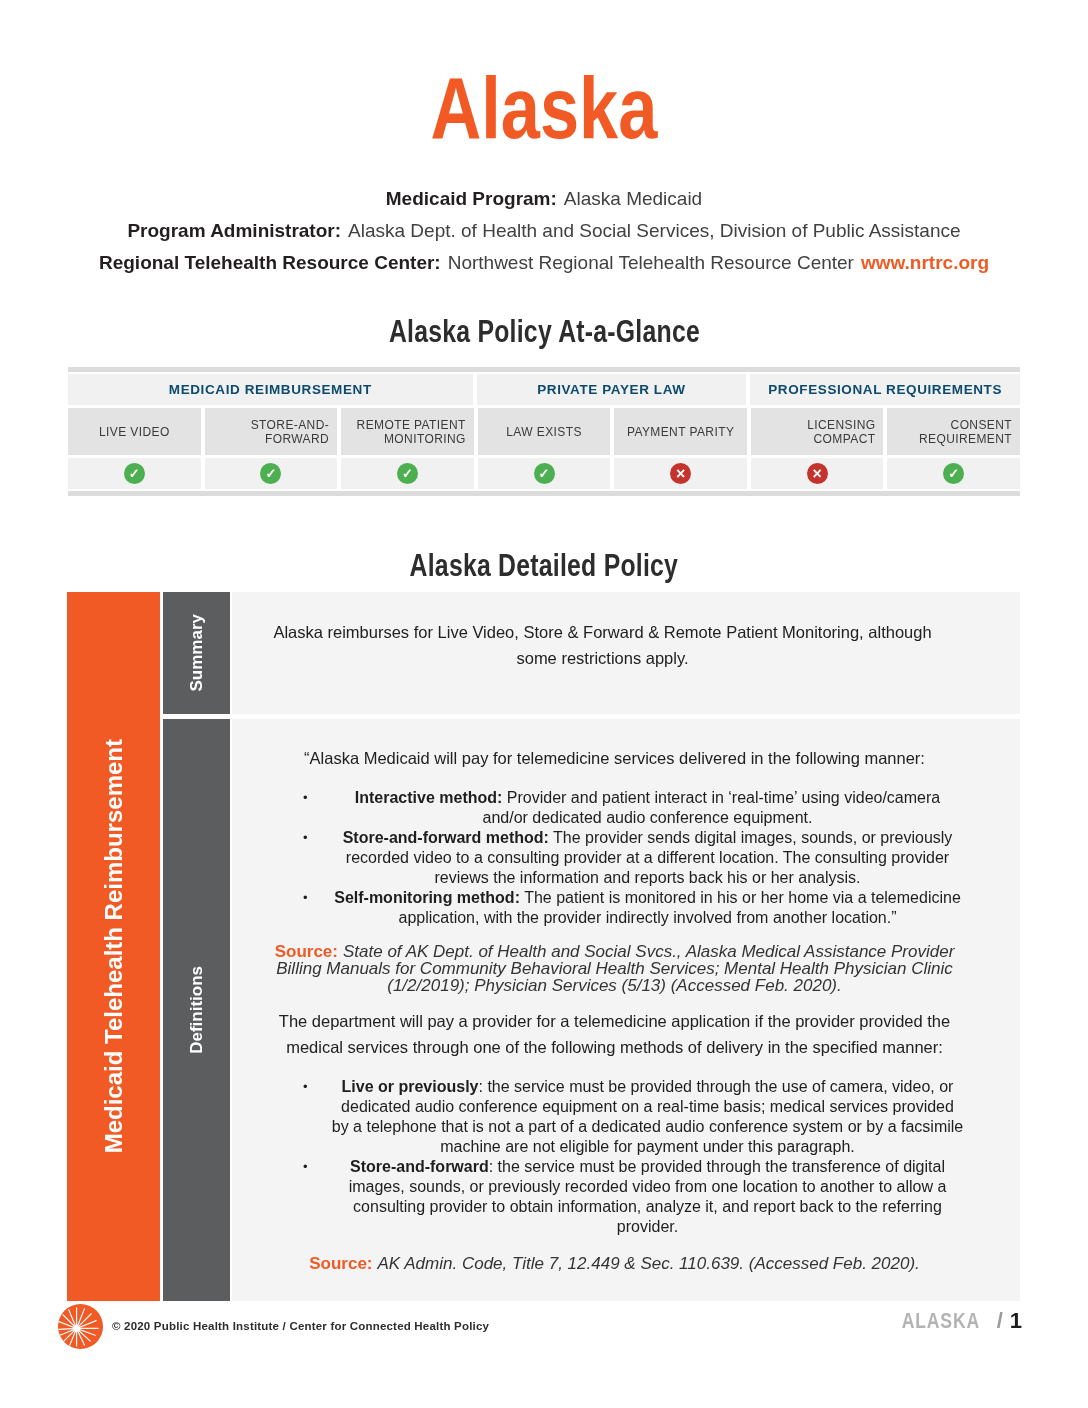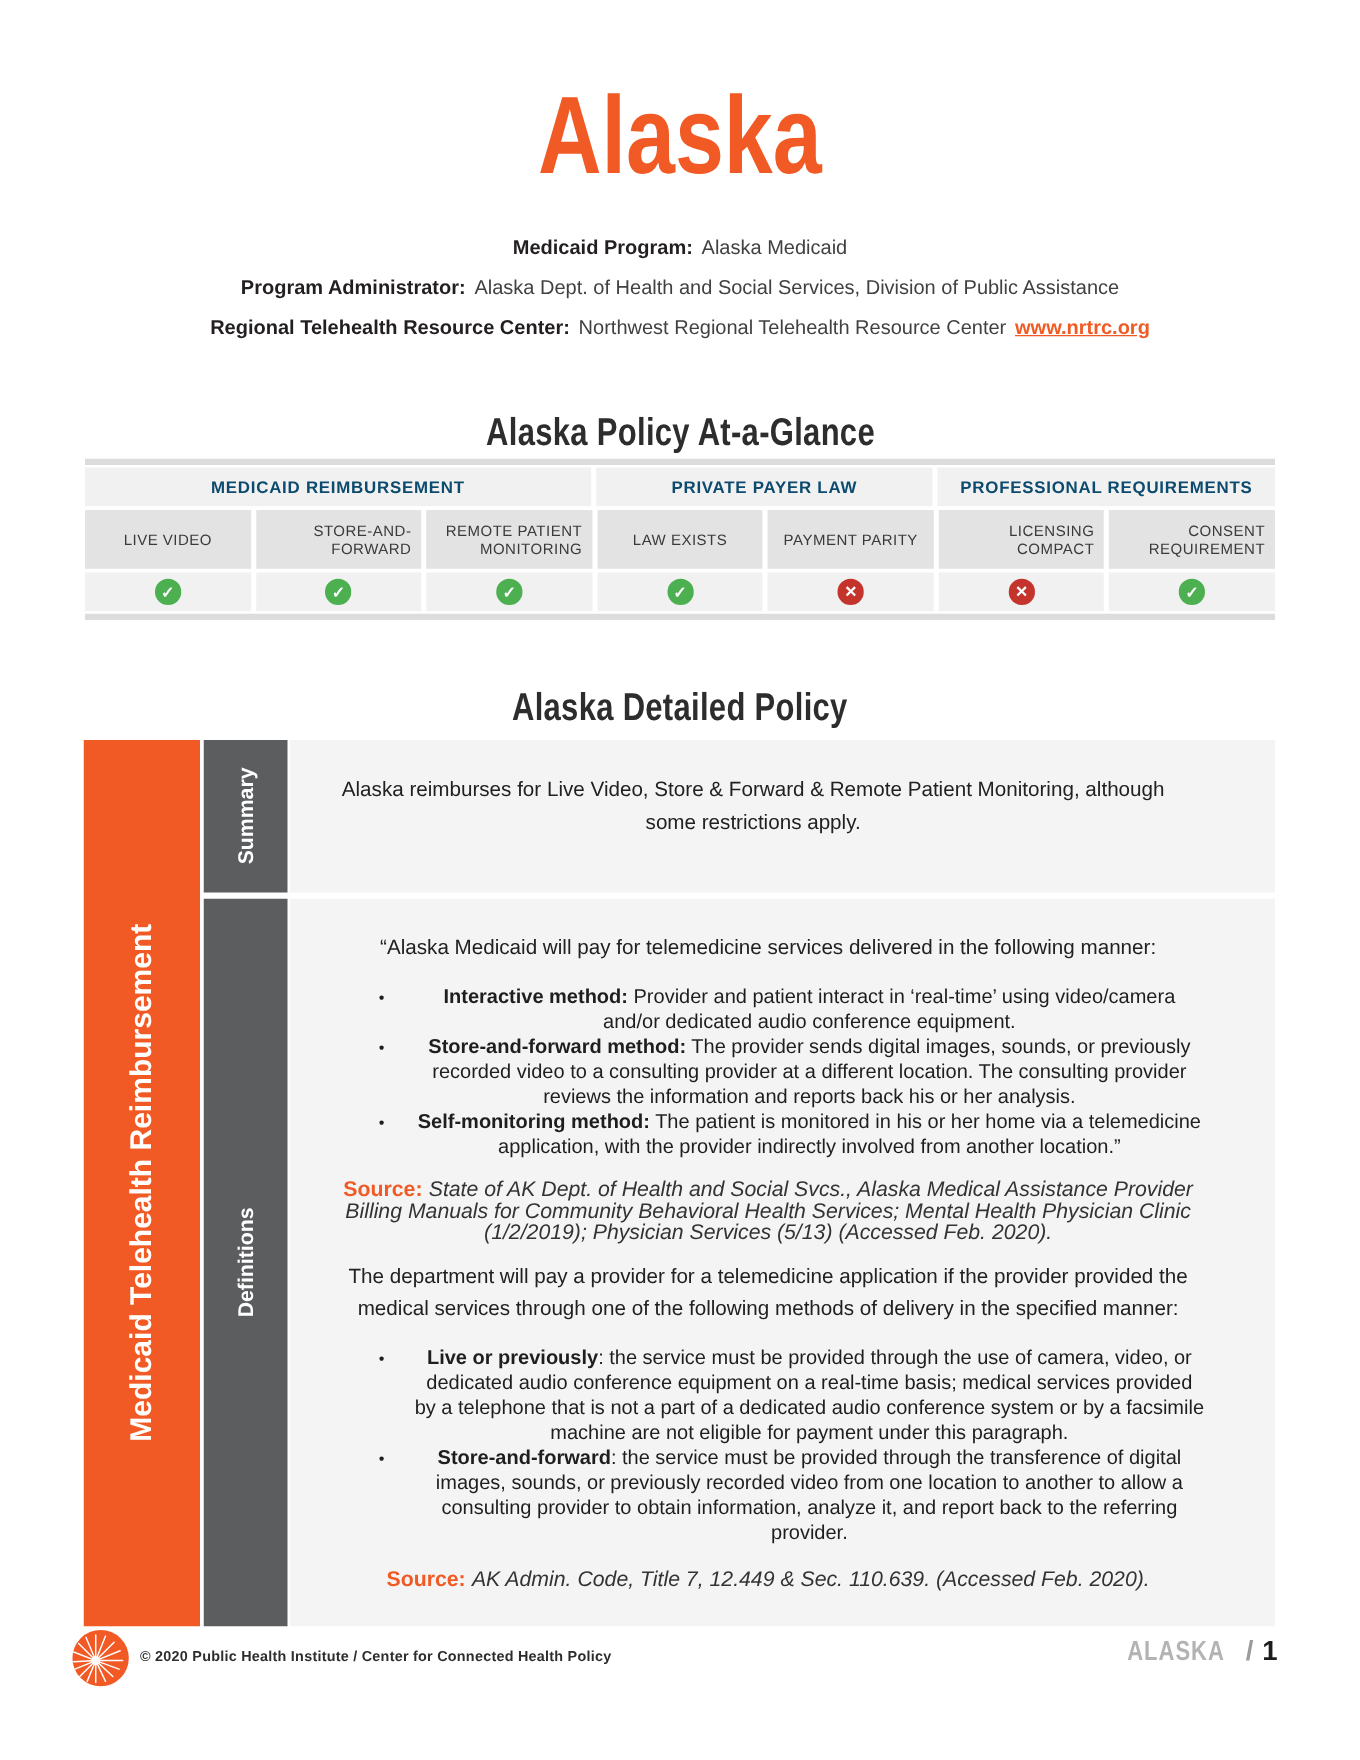--- a/index.html
+++ b/index.html
@@ -12,26 +12,26 @@
   html,body{background:#fff;}
   body{font-family:"Liberation Sans",sans-serif;color:var(--body-text);}
   .page{position:relative;width:1088px;height:1408px;background:#fff;overflow:hidden;}
 
   .condensed{display:inline-block;transform:scaleX(0.8);transform-origin:center;white-space:nowrap;}
 
   
   .doc-title-wrap{position:absolute;top:62px;left:0;width:100%;text-align:center;}
   .doc-title{font-size:88px;font-weight:bold;color:var(--accent-orange);line-height:1.05;}
   .meta-block{position:absolute;top:183px;left:0;width:100%;text-align:center;}
-  .meta-line{font-size:16px;color:#414042;height:32px;line-height:32px;}
+  .meta-line{font-size:19px;color:#414042;height:32px;line-height:32px;}
   .meta-line .label{font-weight:bold;color:#231F20;margin-right:7px;}
-  .meta-line .link{color:var(--accent-orange);font-weight:bold;text-decoration:underline;margin-left:7px;cursor:pointer;}
-
-  
-  .glance-heading-wrap{position:absolute;top:328px;left:0;width:100%;text-align:center;}
+  .meta-line .link{color:var(--accent-orange);font-weight:bold;margin-left:7px;cursor:pointer;}
+
+  
+  .glance-heading-wrap{position:absolute;top:314px;left:0;width:100%;text-align:center;}
   .section-heading{font-size:31px;font-weight:bold;color:var(--heading-dark);letter-spacing:0.3px;}
   .glance-table{position:absolute;left:68px;top:367px;width:952px;}
   .strip{height:5px;background:var(--table-strip);}
   .grow{display:flex;gap:4px;margin-top:2px;}
   .gcell{background:var(--table-header-bg);height:31px;display:flex;align-items:center;justify-content:center;
          font-size:13.5px;font-weight:bold;color:#0c4a6e;letter-spacing:0.6px;}
   .g3{flex:3 0 0;} .g2{flex:2 0 0;}
   .hrow{display:flex;gap:4px;margin-top:3px;}
   .hcell{background:var(--table-subheader-bg);flex:1 0 0;height:47px;display:flex;align-items:center;justify-content:center;
          text-align:right;font-size:12px;color:#3A3A3A;letter-spacing:0.4px;line-height:14px;padding:0 8px;}

